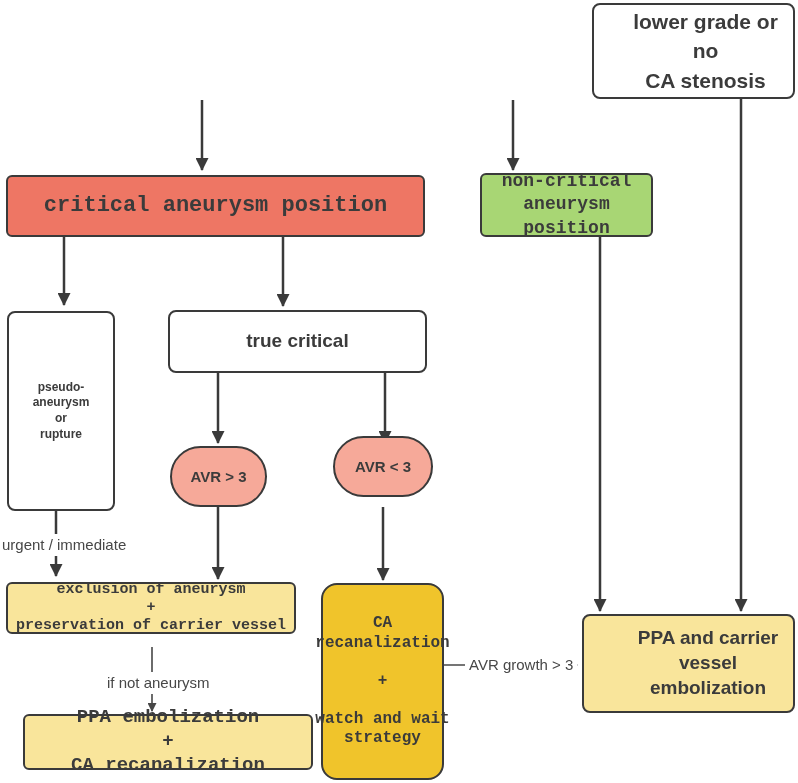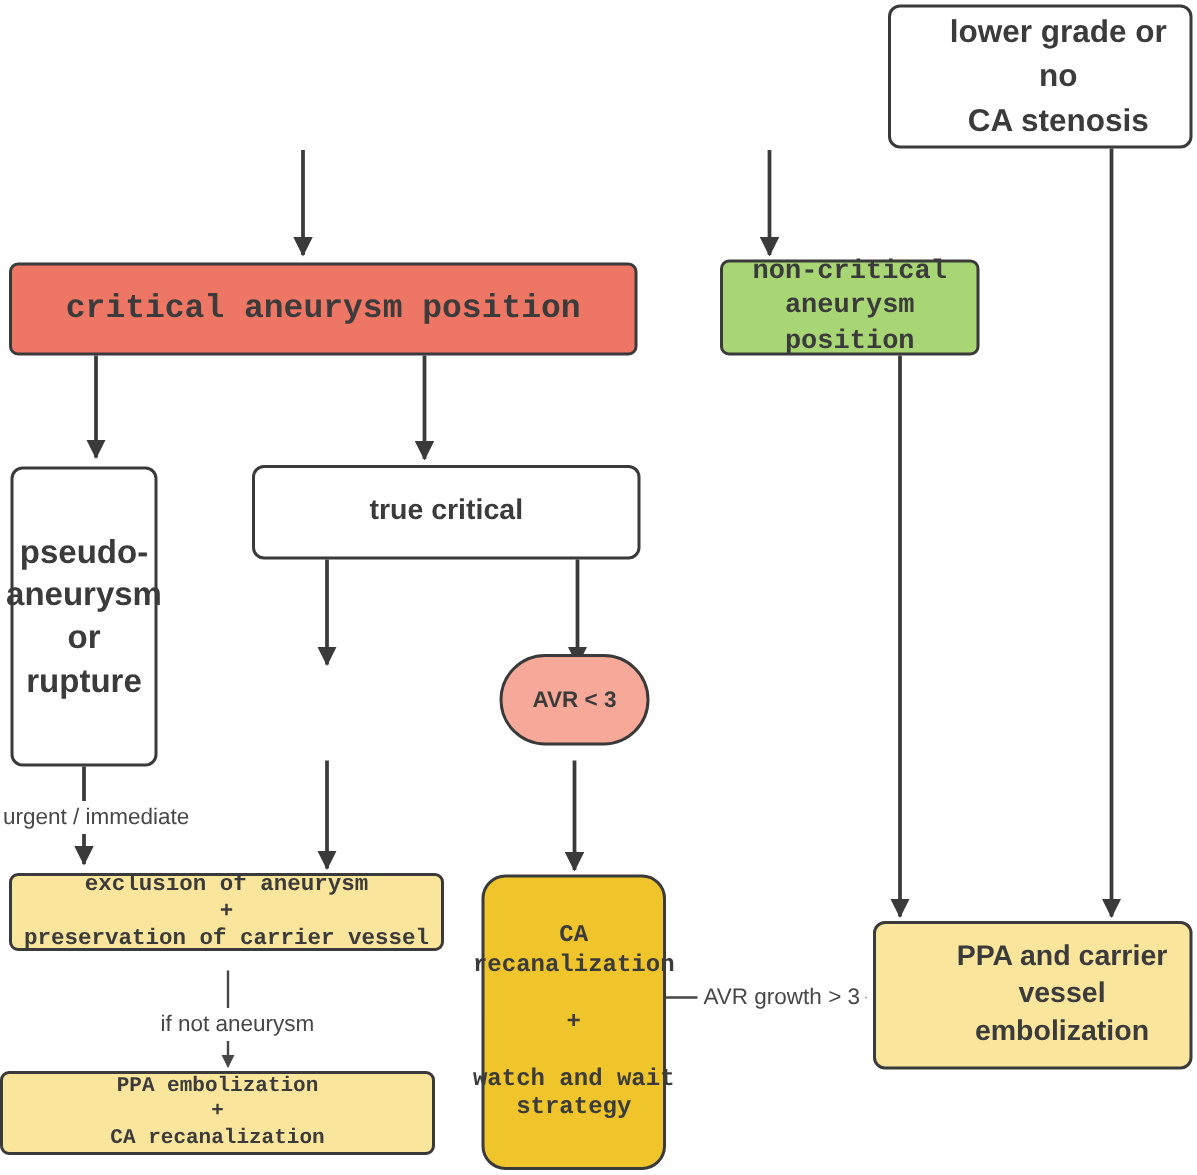--- a/index.html
+++ b/index.html
@@ -39,26 +39,26 @@
     font-size:15px;
     line-height:1.2;
     padding:2px 4px;
     white-space:nowrap;
   }
   
   #n-ca         {left:8px;  top:3px;   width:519px; height:97px;  font-size:20px;}
   #n-lower      {left:592px;top:3px;   width:203px; height:96px;  font-size:21px; line-height:1.4;padding-left:24px;}
   #n-critical   {left:6px;  top:175px; width:419px; height:62px;  font-size:22px;}
   #n-noncrit    {left:480px;top:173px; width:173px; height:64px;  font-size:18px; line-height:1.28;}
-  #n-pseudo     {left:7px;  top:311px; width:98px;  height:200px; font-size:22px; line-height:1.3;}
+  #n-pseudo     {left:7px;  top:311px; width:108px;  height:200px; font-size:12px; line-height:1.3;}
   #n-true       {left:168px;top:310px; width:259px; height:63px;  font-size:19px;}
   #n-avr-gt     {left:170px;top:446px; width:97px;  height:61px;  font-size:15px;}
   #n-avr-lt     {left:333px;top:436px; width:100px; height:61px;  font-size:15px;}
   #n-exclusion  {left:6px;  top:582px; width:290px; height:52px;  font-size:15px; line-height:1.2;}
-  #n-ppa-embol  {left:0;  top:714px; width:290px; height:56px;  font-size:14px; line-height:1.25;}
+  #n-ppa-embol  {left:23px;  top:714px; width:290px; height:56px;  font-size:19px; line-height:1.25;}
   #n-ca-recan   {left:321px;top:583px; width:123px; height:197px; font-size:16px; line-height:1.2;border-radius:16px;}
   #n-ppa-carrier{left:582px;top:614px; width:213px; height:99px;  font-size:19px;padding-left:39px;}
   #lbl-urgent        {left:-2px; top:534px;}
   #lbl-if-suitable   {left:103px;top:672px;}
   #lbl-avr-growth    {left:465px;top:654px;}
 </style>
 </head>
 <body>
 
 <div id="canvas">
@@ -100,20 +100,21 @@
   <div class="node rad6 fill-green" id="n-noncrit">non-critical
 aneurysm position</div>
 
   <div class="node rad8" id="n-pseudo">pseudo-
 aneurysm
 or
 rupture</div>
 
   <div class="node rad8" id="n-true">true critical</div>
 
+  <div class="node pill fill-pink" id="n-avr-gt">AVR &gt; 3</div>
 
   <div class="node pill fill-pink" id="n-avr-lt">AVR &lt; 3</div>
 
   <div class="node rad6 fill-softyellow" id="n-exclusion">exclusion of aneurysm
 +
 preservation of carrier vessel</div>
 
   <div class="node rad6 fill-softyellow" id="n-ppa-embol">PPA embolization
 +
 CA recanalization</div>

